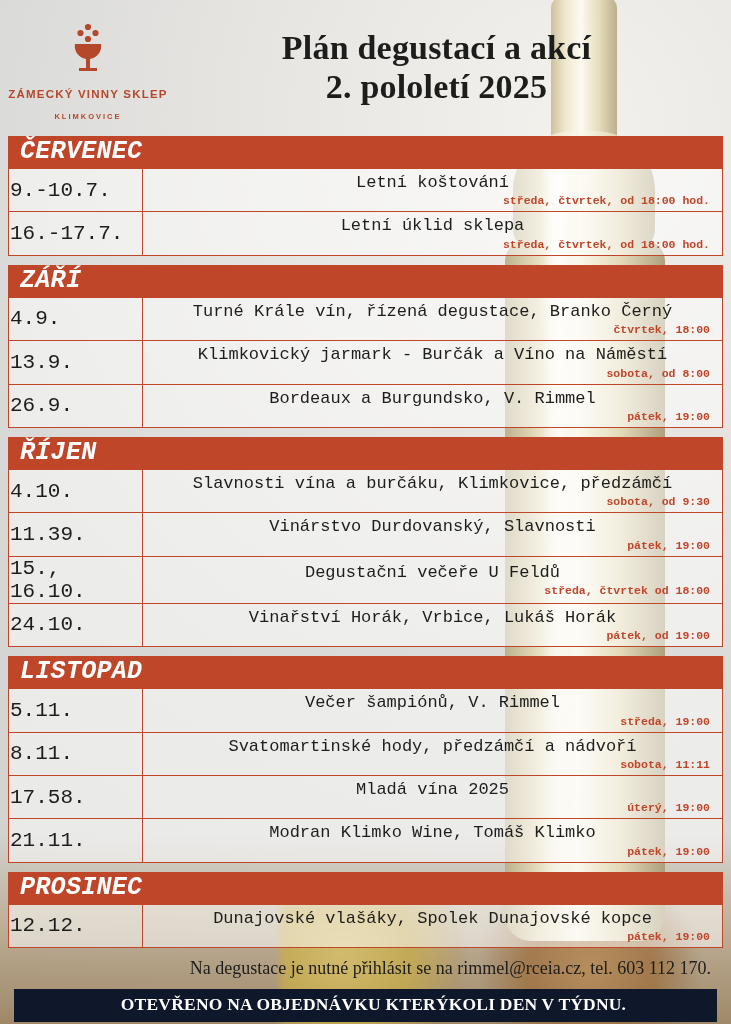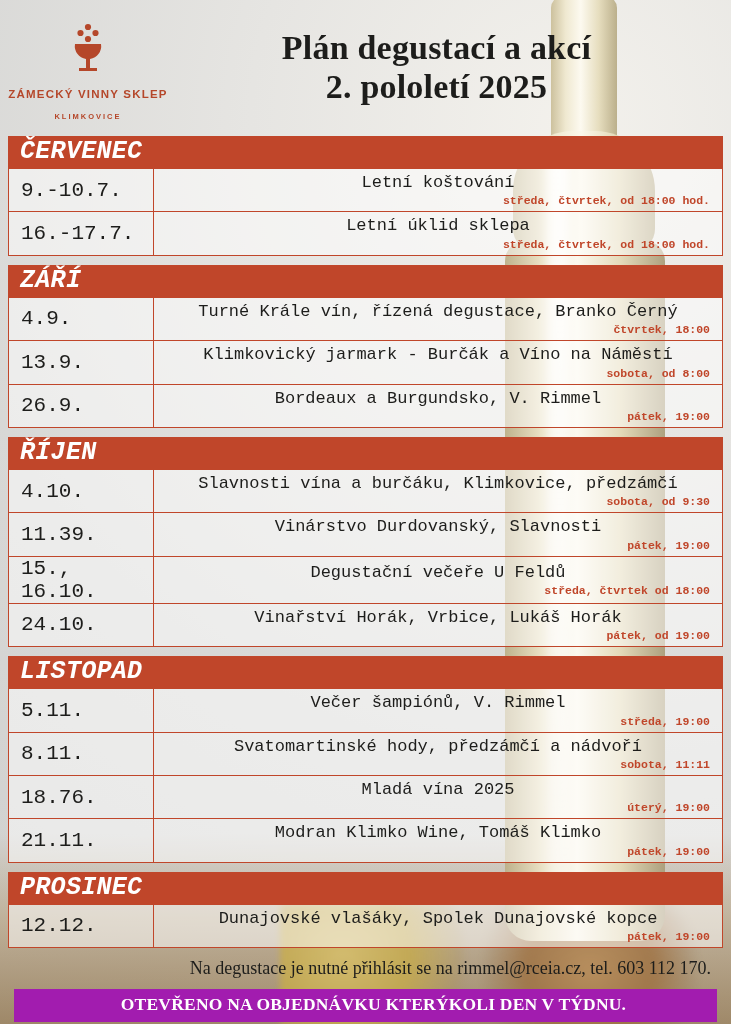--- a/index.html
+++ b/index.html
@@ -92,38 +92,38 @@
     line-height:1.16;
   }
   .rows{border:1.5px solid #c0462a;border-top:none;background:rgba(255,255,255,0.52);}
   .row{
     display:flex;align-items:stretch;border-top:1.5px solid #c0462a;
     min-height:39px;
   }
   .rows .row:first-child{border-top:none;}
   .row .date{
     width:132px;flex:0 0 132px;border-right:1.5px solid #c0462a;
-    display:flex;align-items:center;padding-left:12px;
+    display:flex;align-items:center;padding-left:1px;
     font-size:21px;color:#1d1d1b;font-weight:500;
   }
   .row .info{
     flex:1;padding:4px 12px 4px 12px;text-align:center;position:relative;
     display:flex;flex-direction:column;justify-content:center;
   }
   .row .ev{font-size:17px;color:#1d1d1b;line-height:1.2;}
   .row .tm{
     font-size:11.5px;color:#c0462a;font-weight:bold;text-align:right;
     margin-top:1px;
   }
   .footnote{
     text-align:right;font-size:18px;color:#1d1d1b;
     margin:10px 20px 10px 20px;
   }
   .cta{
-    margin:0 14px;background:#a21caf;color:#fff;text-align:center;
+    margin:0 14px;background:#0f172a;color:#fff;text-align:center;
     font-weight:bold;font-size:17.5px;padding:5px 6px 7px 22px;letter-spacing:.2px;
   }
   .web{
     text-align:center;font-size:19px;color:#1d1d1b;margin-top:11px;
   }
 </style>
 </head>
 <body>
 
 <div class="bg"></div>
@@ -251,21 +251,21 @@
             </div>
           </div>
           <div class="row">
             <div class="date">8.11.</div>
             <div class="info">
               <div class="ev">Svatomartinské hody, předzámčí a nádvoří</div>
               <div class="tm">sobota, 11:11</div>
             </div>
           </div>
           <div class="row">
-            <div class="date">18.76.</div>
+            <div class="date">17.58.</div>
             <div class="info">
               <div class="ev">Mladá vína 2025</div>
               <div class="tm">úterý, 19:00</div>
             </div>
           </div>
           <div class="row">
             <div class="date">21.11.</div>
             <div class="info">
               <div class="ev">Modran Klimko Wine, Tomáš Klimko</div>
               <div class="tm">pátek, 19:00</div>

